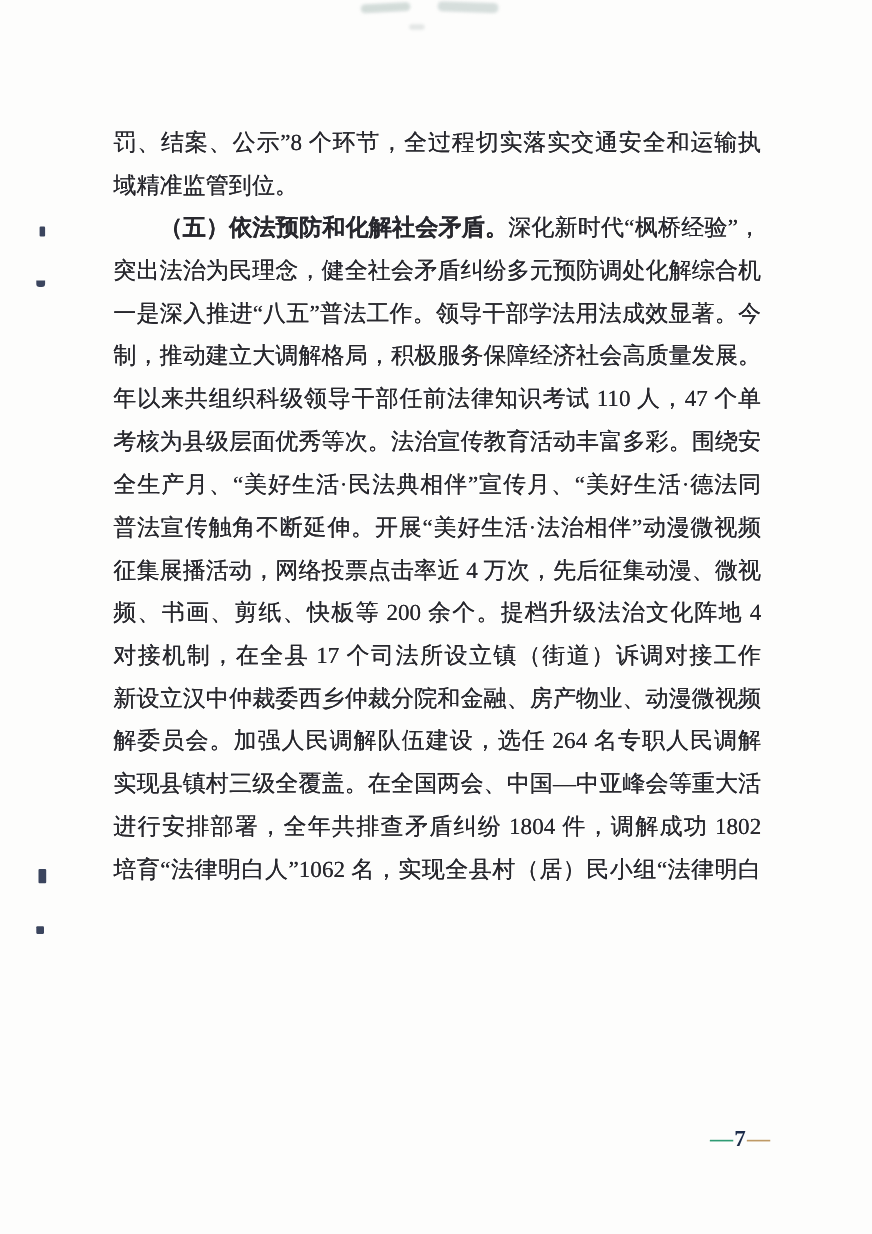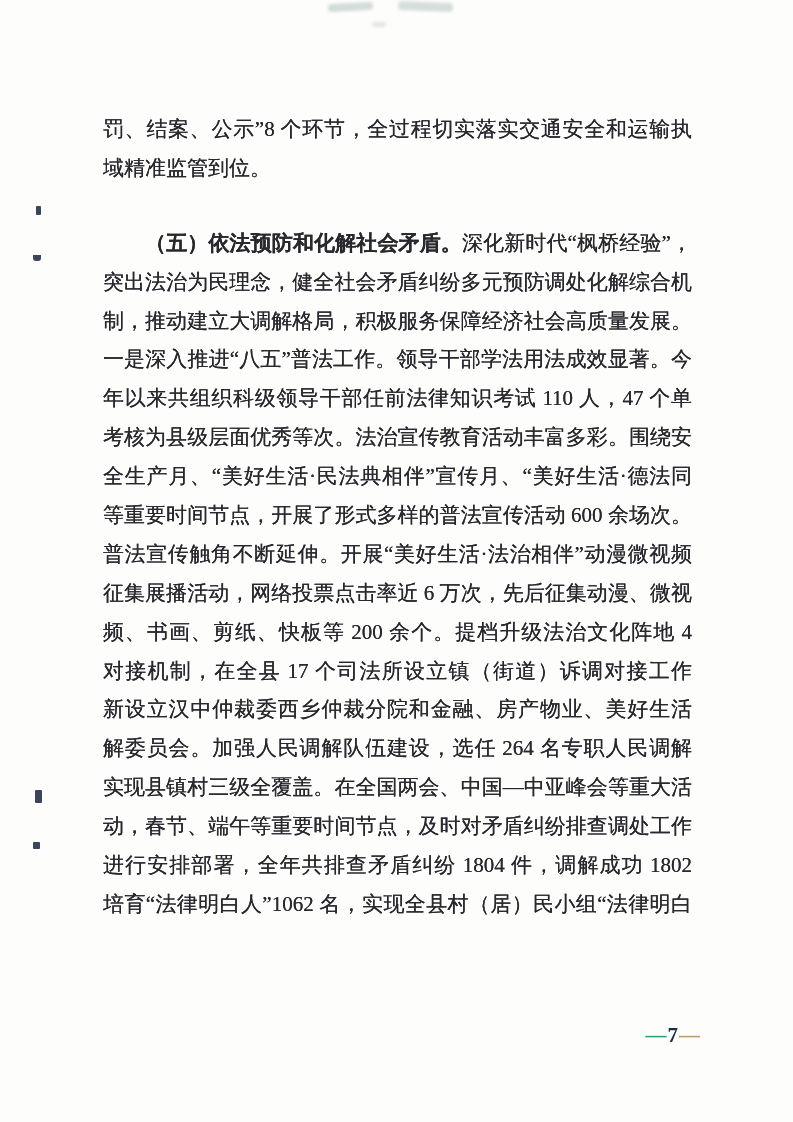--- a/index.html
+++ b/index.html
@@ -30,21 +30,21 @@
     text-align: justify;
     text-align-last: justify;
     overflow: hidden;
     text-shadow: 0 0 0.5px currentColor;
     white-space: normal;
   }
   .line.no-fill {
     text-align: left;
     text-align-last: left;
   }
-  .line.indent { text-indent: 42px; margin-top: 36px; }
+  .line.indent { text-indent: 42px; }
   .seg-bold { font-weight: 600; }
 
   
   .footer {
     position: absolute;
     top: 1020px;
     right: 92px;
     font-size: 21px;
     line-height: 30px;
     letter-spacing: 1px;
@@ -88,34 +88,32 @@
   <div class="speck s1"></div>
   <div class="speck s2"></div>
   <div class="speck s3"></div>
   <div class="speck s4"></div>
 
   <div class="textblock" id="doc-lines">
       <div class="line"><span>罚、结案、公示”8 个环节，全过程切实落实交通安全和运输执法领</span></div>
       <div class="line no-fill"><span>域精准监管到位。</span></div>
       <div class="line indent"><span class="seg-bold">（五）依法预防和化解社会矛盾。</span><span>深化新时代“枫桥经验”，</span></div>
       <div class="line"><span>突出法治为民理念，健全社会矛盾纠纷多元预防调处化解综合机</span></div>
+      <div class="line"><span>一是深入推进“八五”普法工作。领导干部学法用法成效显著。今</span></div>
       <div class="line"><span>制，推动建立大调解格局，积极服务保障经济社会高质量发展。</span></div>
-      <div class="line"><span>一是深入推进“八五”普法工作。领导干部学法用法成效显著。今</span></div>
       <div class="line"><span>年以来共组织科级领导干部任前法律知识考试 110 人，47 个单</span></div>
       <div class="line"><span>考核为县级层面优秀等次。法治宣传教育活动丰富多彩。围绕安</span></div>
       <div class="line"><span>全生产月、“美好生活·民法典相伴”宣传月、“美好生活·德法同行”</span></div>
-      <div class="line"><span>等重要时间节点，开展了形式多样的普法宣传活动 600 余场次。</span></div>
       <div class="line"><span>普法宣传触角不断延伸。开展“美好生活·法治相伴”动漫微视频</span></div>
-      <div class="line"><span>征集展播活动，网络投票点击率近 6 万次，先后征集动漫、微视</span></div>
+      <div class="line"><span>征集展播活动，网络投票点击率近 4 万次，先后征集动漫、微视</span></div>
       <div class="line"><span>频、书画、剪纸、快板等 200 余个。提档升级法治文化阵地 4 个，</span></div>
       <div class="line"><span>对接机制，在全县 17 个司法所设立镇（街道）诉调对接工作站。</span></div>
-      <div class="line"><span>新设立汉中仲裁委西乡仲裁分院和金融、房产物业、美好生活</span></div>
+      <div class="line"><span>新设立汉中仲裁委西乡仲裁分院和金融、房产物业、动漫微视频</span></div>
       <div class="line"><span>解委员会。加强人民调解队伍建设，选任 264 名专职人民调解员，</span></div>
       <div class="line"><span>实现县镇村三级全覆盖。在全国两会、中国—中亚峰会等重大活</span></div>
-      <div class="line"><span>动，春节、端午等重要时间节点，及时对矛盾纠纷排查调处工作</span></div>
       <div class="line"><span>进行安排部署，全年共排查矛盾纠纷 1804 件，调解成功 1802 件。</span></div>
       <div class="line"><span>培育“法律明白人”1062 名，实现全县村（居）民小组“法律明白</span></div>
     </div>
 
   <div class="footer">
     <span class="dash-l">—</span><span class="num">7</span><span class="dash-r">—</span>
   </div>
 
 </div>
 

